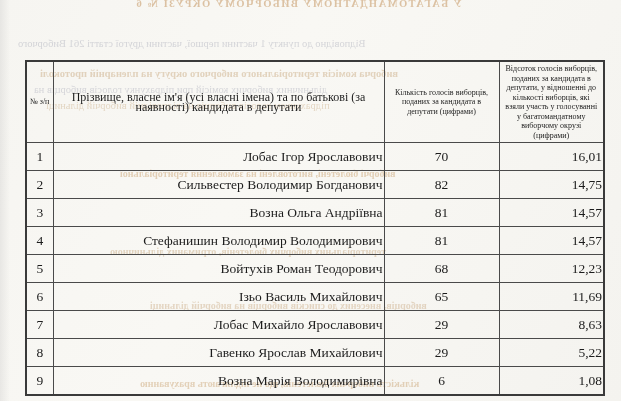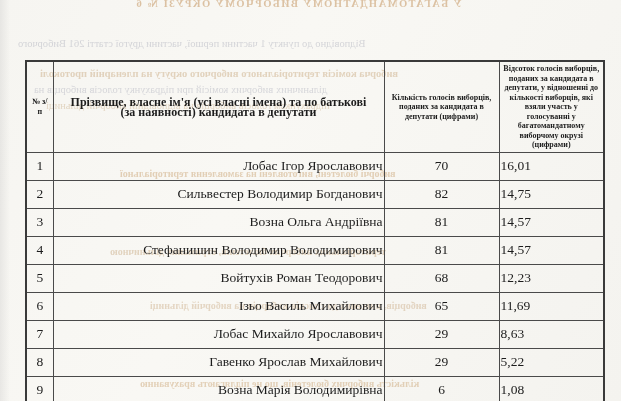--- a/index.html
+++ b/index.html
@@ -24,30 +24,30 @@
     position:absolute;left:25px;top:60px;width:578px;
     border-collapse:collapse;table-layout:fixed;
     border:2px solid #3a3a3a;
   }
   table.results th,table.results td{
     border:1px solid #4a4a4a;
     overflow:hidden;
   }
   thead th{
     height:74px;
-    font-weight:bold;font-size:8px;line-height:9.5px;
+    font-weight:normal;font-size:8px;line-height:9.5px;
     vertical-align:middle;
     padding:2px 3px;
   }
   thead th.h-name{font-size:12px;line-height:10px;padding:2px 14px;}
   tbody td{height:25px;font-size:13.5px;vertical-align:middle;}
   td.c-num{text-align:center;}
   td.c-name{text-align:right;padding-left:9px;}
   td.c-votes{text-align:center;}
-  td.c-pct{text-align:left;}
+  td.c-pct{text-align:right;}
   
   .ghost{
     position:absolute;white-space:nowrap;
     transform:scaleX(-1);
     filter:blur(.4px);
     pointer-events:none;
     font-family:"Liberation Serif","DejaVu Serif",serif;
   }
   .gh0{top:-2px;left:135px;font-size:10.5px;font-weight:bold;letter-spacing:1.5px;color:rgba(196,150,96,.55);}
   .gh1{top:38px;left:18px;font-size:10.5px;color:rgba(168,170,184,.45);}

